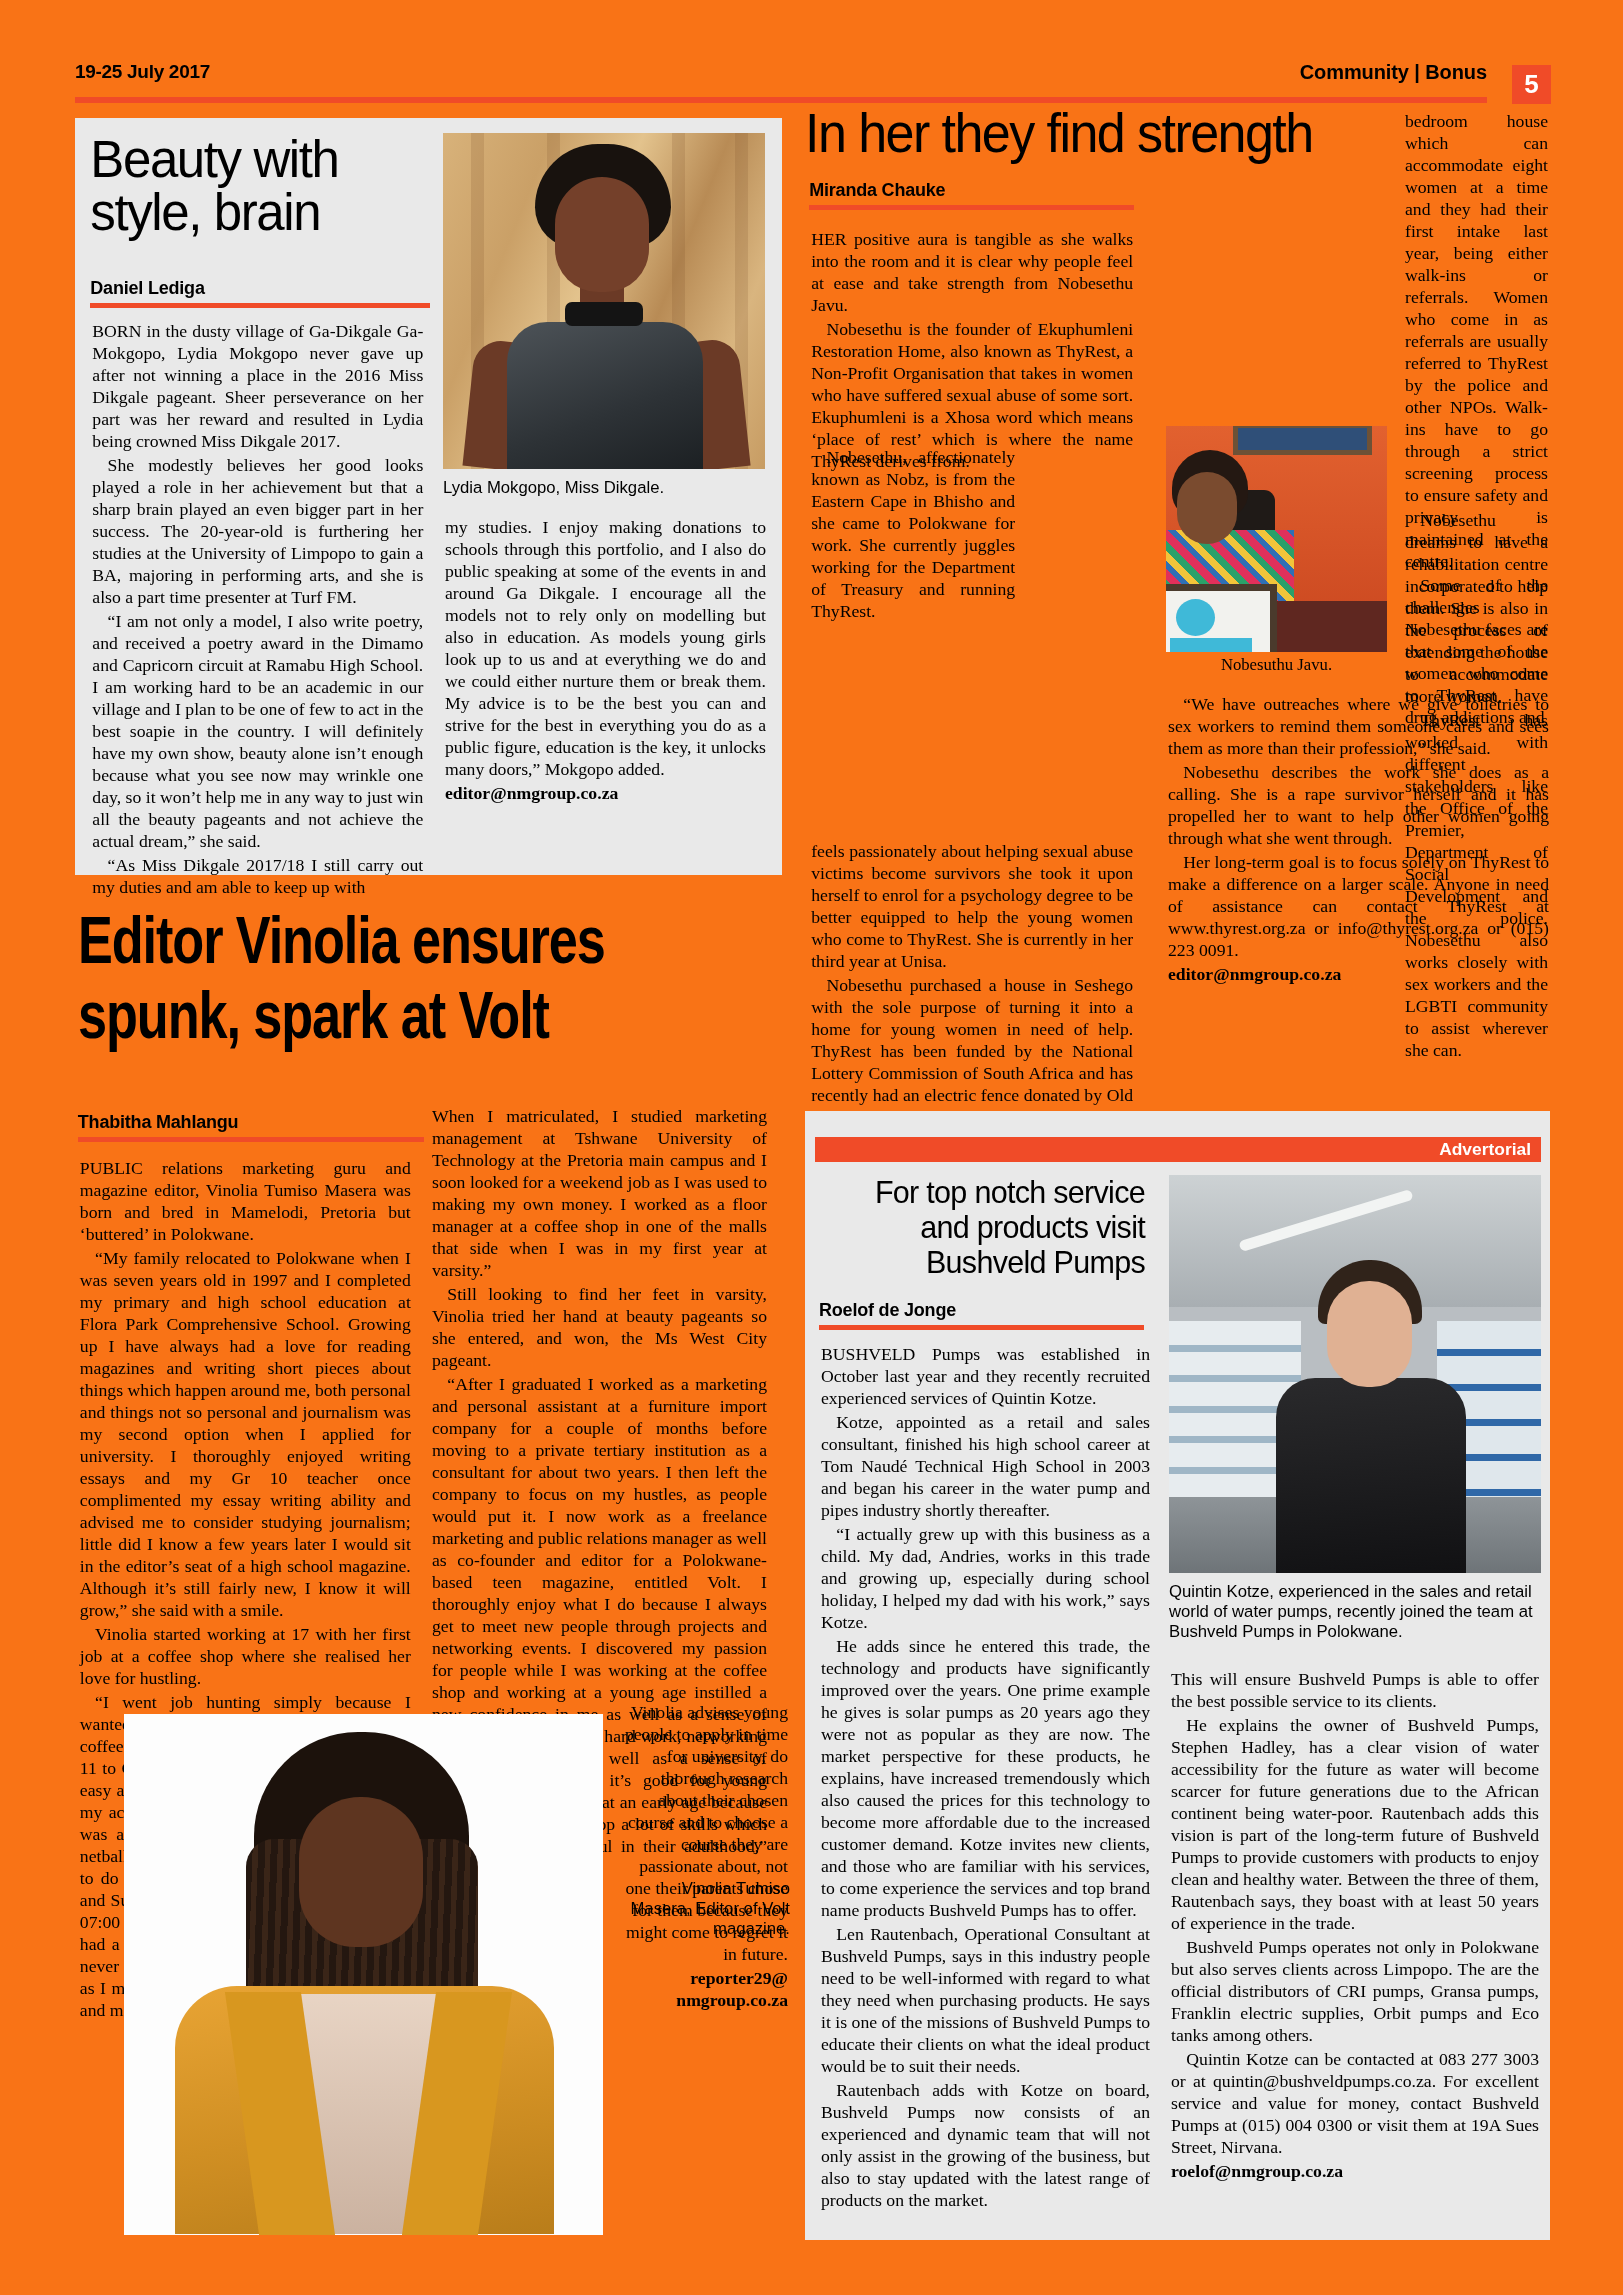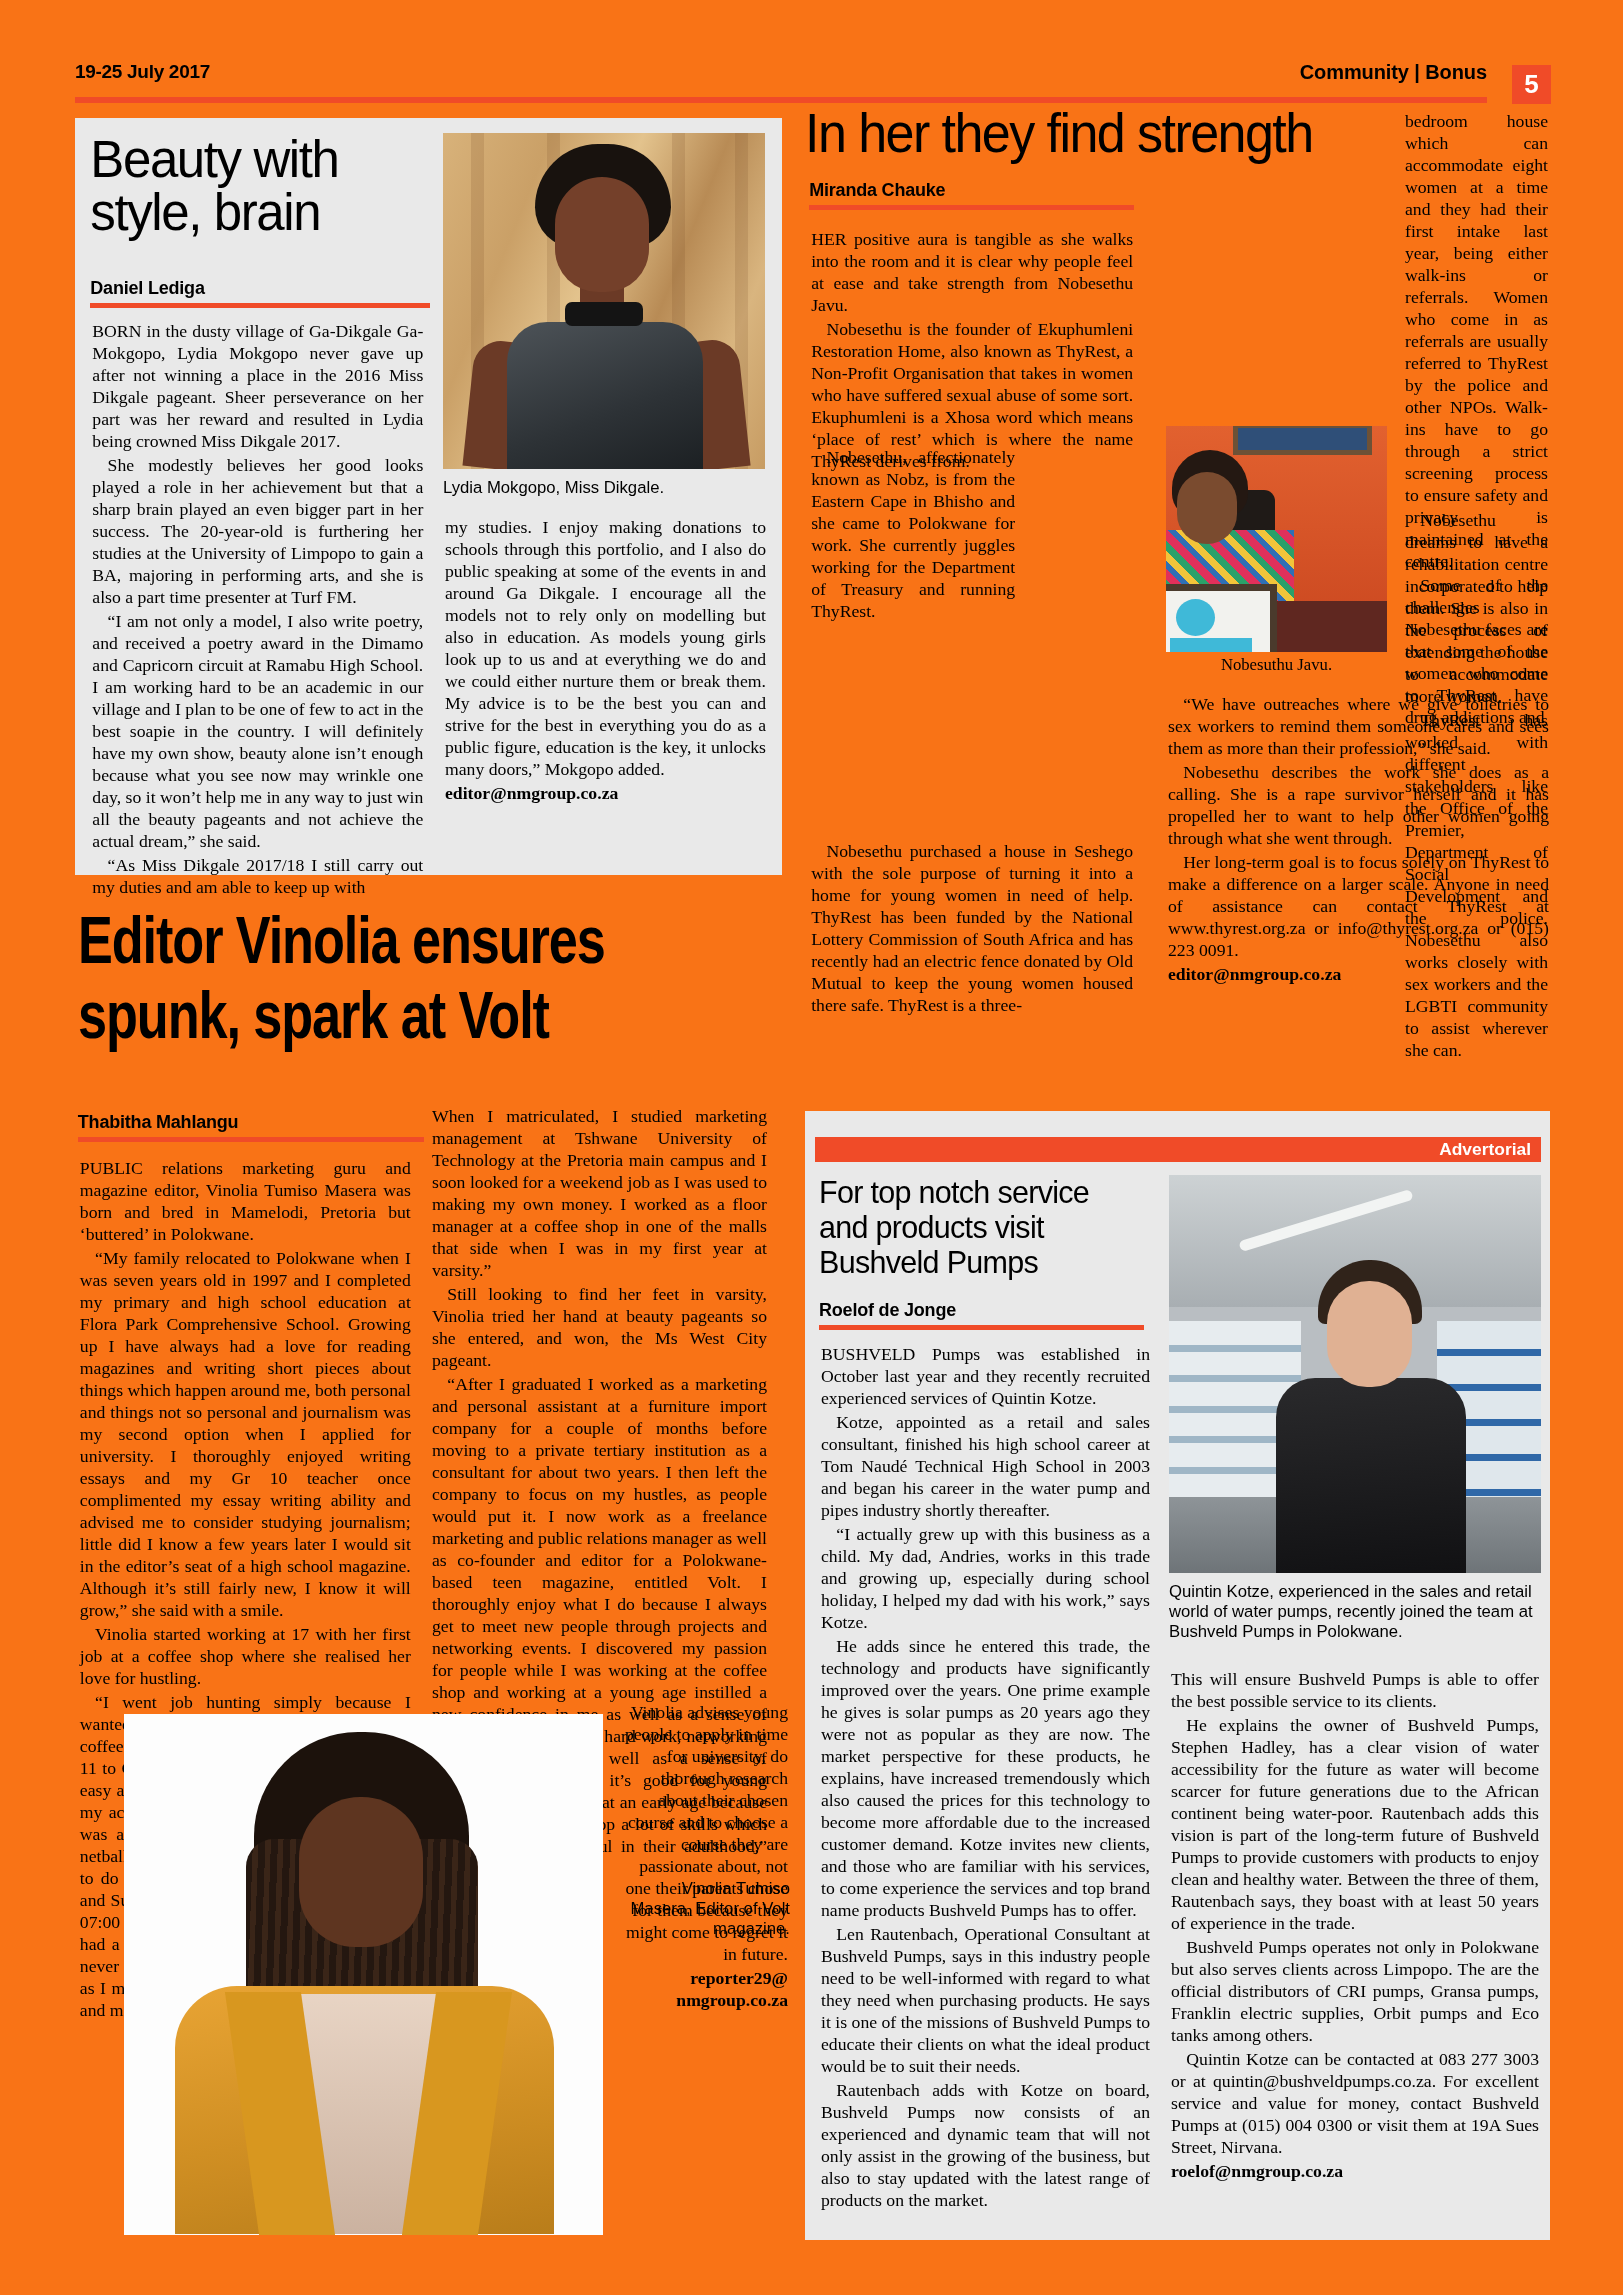--- a/index.html
+++ b/index.html
@@ -175,21 +175,21 @@
   #ad-bar {
     position: absolute; left: 9.7px; top: 26px; width: 726px; height: 25px;
     background: #f04b28; color: #fff;
     font-family: "Liberation Sans", sans-serif;
     font-size: 17.4px; font-weight: 700;
     display: flex; align-items: center; justify-content: flex-end; padding-right: 9.7px;
   }
   #ad-head {
     position: absolute; left: 14px; top: 64px; width: 326px;
     font-family: "Liberation Sans", sans-serif;
-    font-size: 30.5px; line-height: 35px; font-weight: 400; letter-spacing: -0.7px;
+    font-size: 30.5px; line-height: 35px; font-weight: 400; letter-spacing: -0.7px; text-align: right;
   }
   #ad-byline { position: absolute; left: 14px; top: 189px; width: 325px; }
   #ad-col1 { position: absolute; left: 14px; top: 230px; width: 333px; }
   #ad-photo {
     position: absolute; left: 364px; top: 64px; width: 372px; height: 398px;
     overflow: hidden; background: #b9bec2;
   }
   #ad-photo .ceil { position: absolute; left: 0; top: 0; right: 0; height: 132px;
     background: linear-gradient(180deg,#cdd2d4,#a8aeb2); }
   #ad-photo .tube { position: absolute; left: 67px; top: 40px; width: 180px; height: 11px;
@@ -271,20 +271,21 @@
     <div id="art2-col1" class="body-col">
       <p class="first">HER positive aura is tangible as she walks into the room and it is clear why people feel at ease and take strength from Nobesethu Javu.</p>
       <p>Nobesethu is the founder of Ekuphumleni Restoration Home, also known as ThyRest, a Non-Profit Organisation that takes in women who have suffered sexual abuse of some sort. Ekuphumleni is a Xhosa word which means ‘place of rest’ which is where the name ThyRest derives from.</p>
     </div>
 
     <div id="art2-col1b" class="body-col">
       <p>Nobesethu, affectionately known as Nobz, is from the Eastern Cape in Bhisho and she came to Polokwane for work. She currently juggles working for the Department of Treasury and running ThyRest.</p>
     </div>
 
     <div id="art2-col1c" class="body-col">
+      <p class="first">feels passionately about helping sexual abuse victims become survivors she took it upon herself to enrol for a psychology degree to be better equipped to help the young women who come to ThyRest. She is currently in her third year at Unisa.</p>
       <p>Nobesethu purchased a house in Seshego with the sole purpose of turning it into a home for young women in need of help. ThyRest has been funded by the National Lottery Commission of South Africa and has recently had an electric fence donated by Old Mutual to keep the young women housed there safe. ThyRest is a three-</p>
     </div>
 
     <div id="art2-photo">
       <div class="wall"></div>
       <div class="frameTop"></div>
       <div class="chair"></div>
       <div class="dress"></div>
       <div class="hair"></div>
         <div class="face"></div>

